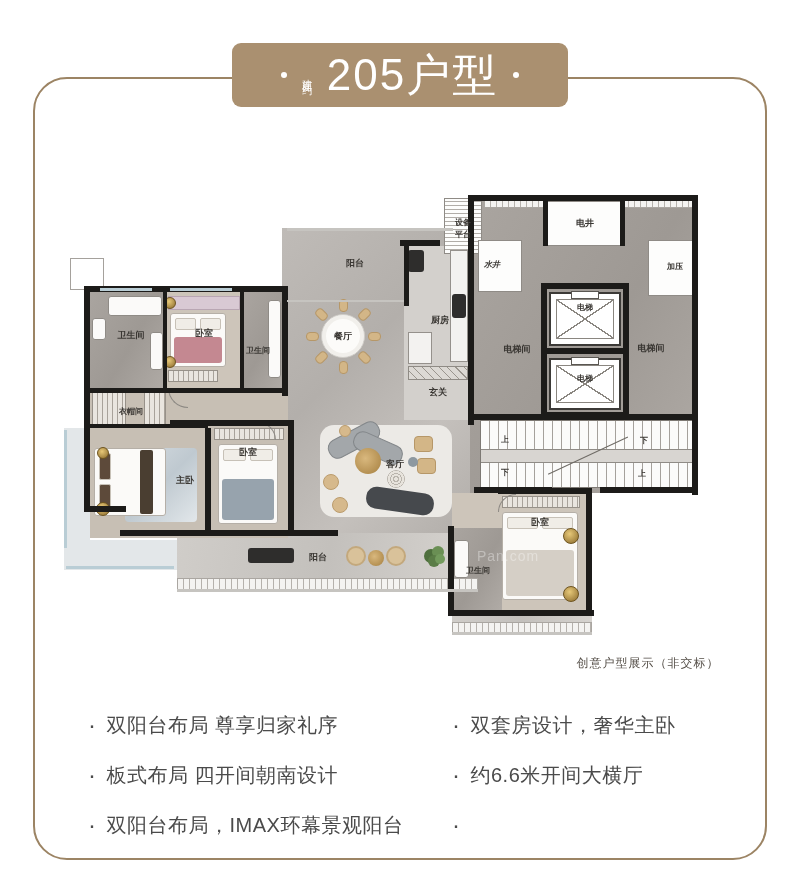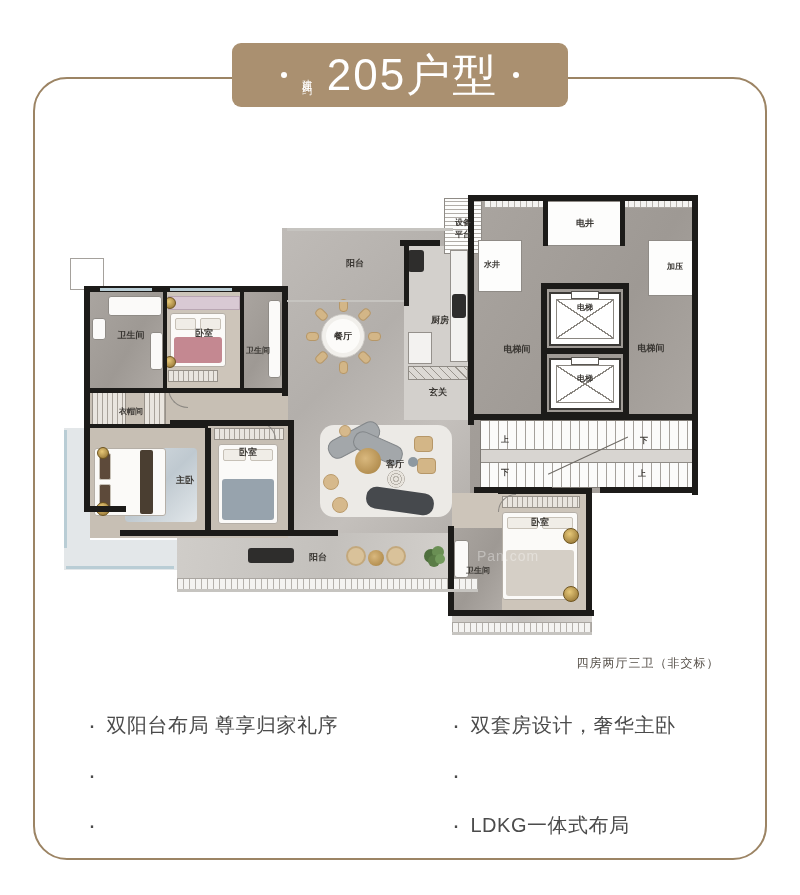--- a/index.html
+++ b/index.html
@@ -252,58 +252,60 @@
       <div class="label" style="left: 343px; top: 336px; font-size: 9px;">餐厅</div>
       <div class="label" style="left: 440px; top: 320px; font-size: 9px;">厨房</div>
       <div class="label" style="left: 438px; top: 392px; font-size: 9px;">玄关</div>
       <div class="label" style="left: 131px; top: 411px; font-size: 8px;">衣帽间</div>
       <div class="label" style="left: 185px; top: 480px; font-size: 9px;">主卧</div>
       <div class="label" style="left: 248px; top: 452px; font-size: 9px;">卧室</div>
       <div class="label" style="left: 395px; top: 464px; font-size: 9px;">客厅</div>
       <div class="label" style="left: 318px; top: 557px; font-size: 9px;">阳台</div>
       <div class="label" style="left: 463px; top: 222px; font-size: 8px;">设备</div>
       <div class="label" style="left: 463px; top: 234px; font-size: 8px;">平台</div>
-      <div class="label" style="left: 492px; top: 264px; font-size: 8px;">水井</div>
+      <div class="label" style="left: 492px; top: 264px; font-size: 8px; font-style: italic;">水井</div>
       <div class="label" style="left: 585px; top: 223px; font-size: 9px;">电井</div>
       <div class="label" style="left: 675px; top: 266px; font-size: 8px;">加压</div>
       <div class="label" style="left: 517px; top: 349px; font-size: 9px;">电梯间</div>
       <div class="label" style="left: 585px; top: 307px; font-size: 8px;">电梯</div>
       <div class="label" style="left: 585px; top: 378px; font-size: 8px;">电梯</div>
       <div class="label" style="left: 651px; top: 348px; font-size: 9px;">电梯间</div>
       <div class="label" style="left: 505px; top: 439px; font-size: 8px;">上</div>
       <div class="label" style="left: 505px; top: 472px; font-size: 8px;">下</div>
       <div class="label" style="left: 644px; top: 440px; font-size: 8px;">下</div>
       <div class="label" style="left: 642px; top: 473px; font-size: 8px;">上</div>
       <div class="label" style="left: 540px; top: 522px; font-size: 9px;">卧室</div>
       <div class="label" style="left: 478px; top: 570px; font-size: 8px;">卫生间</div>
     </div>
 
   <div class="watermark">Pan.com</div>
 
-  <div class="caption">四房两厅三卫（非交标）</div>
+  <div class="caption">创意户型展示（非交标）</div>
 
   <div class="feature-col left" id="feat-left">
       <div class="feature-item">
         <span class="bullet">·</span>
         <span>双阳台布局 尊享归家礼序</span>
       </div>
       <div class="feature-item">
         <span class="bullet">·</span>
-      </div>
-      <div class="feature-item">
-        <span class="bullet">·</span>
+        <span>板式布局 四开间朝南设计</span>
+      </div>
+      <div class="feature-item">
+        <span class="bullet">·</span>
+        <span>双阳台布局，IMAX环幕景观阳台</span>
       </div>
     </div>
   <div class="feature-col right" id="feat-right">
       <div class="feature-item">
         <span class="bullet">·</span>
         <span>双套房设计，奢华主卧</span>
       </div>
       <div class="feature-item">
         <span class="bullet">·</span>
-      </div>
-      <div class="feature-item">
-        <span class="bullet">·</span>
-        <span>LDKG一体式布局</span>
+        <span>约6.6米开间大横厅</span>
+      </div>
+      <div class="feature-item">
+        <span class="bullet">·</span>
       </div>
     </div>
 
 </div>
 
 </body></html>

